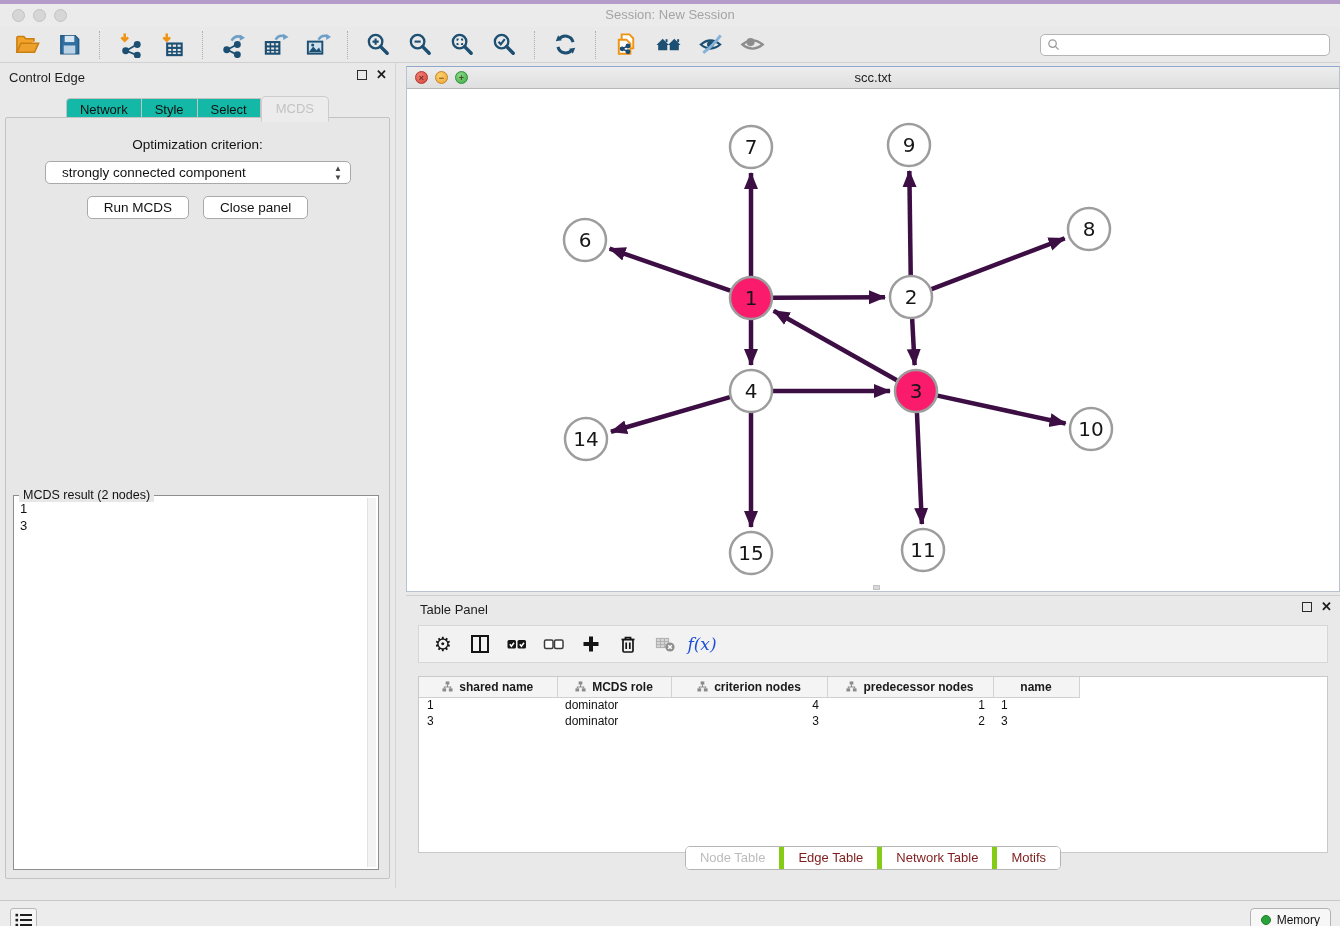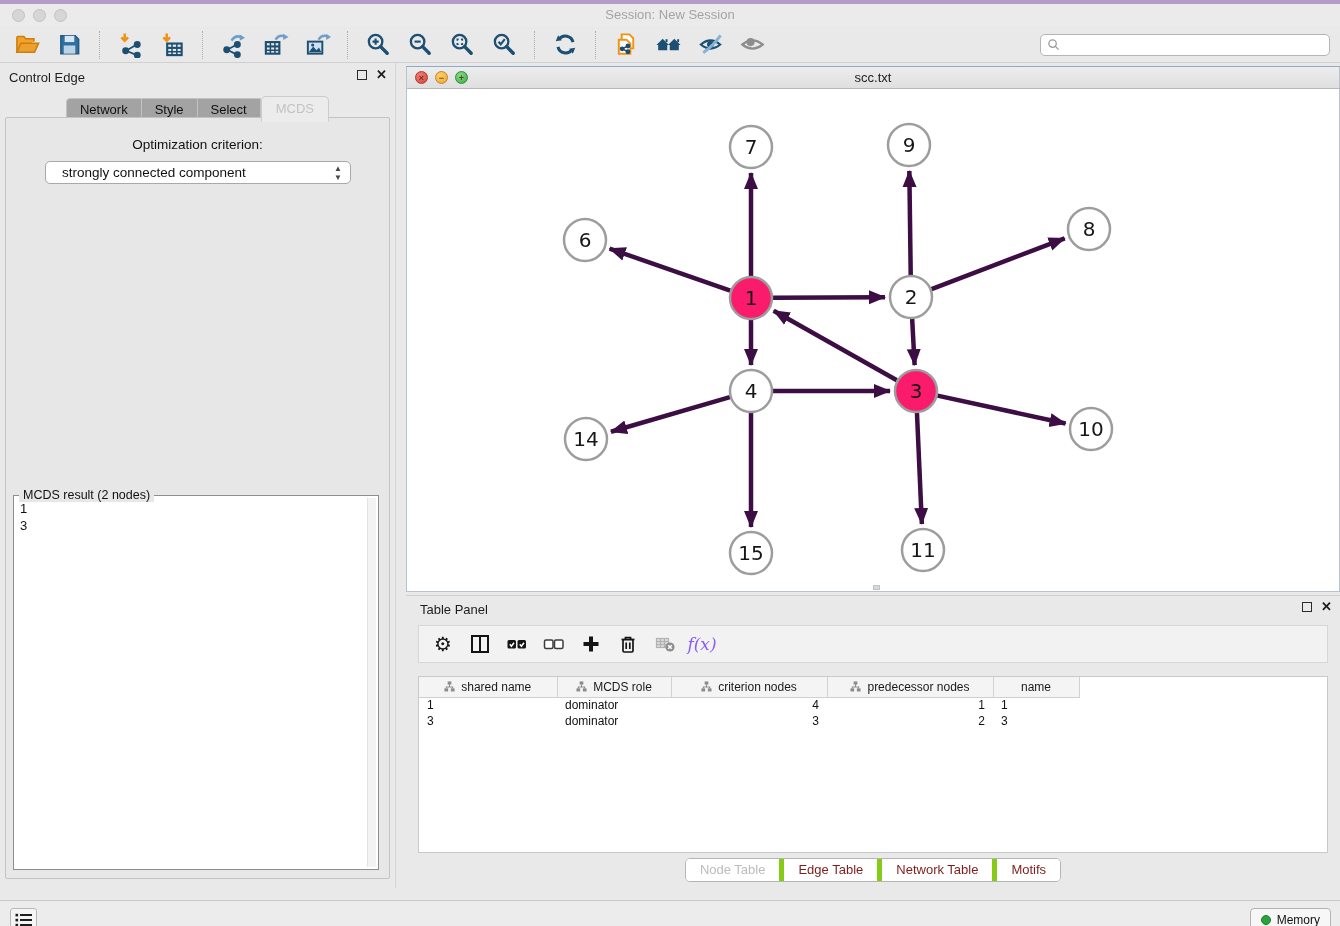--- a/index.html
+++ b/index.html
@@ -26,21 +26,21 @@
   .main { position:absolute; top:63px; bottom:38px; left:0; right:0; background:#e9e9e9; }
 
   
   .control-panel { position:absolute; left:0; top:0; bottom:0; width:396px; border-right:1px solid #d4d4d4; }
   .cp-header { position:absolute; top:0; left:0; right:0; height:26px; }
   .cp-title { position:absolute; left:9px; top:7px; font-size:13px; color:#1d1d1d; }
   .panel-btns { position:absolute; right:8px; top:7px; display:flex; gap:9px; align-items:center; }
   .float-glyph { width:10px; height:10px; border:1.6px solid #2b2b2b; display:inline-block; }
   .close-glyph { font-size:13px; font-weight:bold; color:#1b1b1b; line-height:10px; }
   .cp-tabs { position:absolute; top:33px; left:0; right:0; display:flex; justify-content:center; align-items:flex-end; }
-  .cp-tab { background:#a3a3a3; border:1px solid #c2c2c2; border-left:none; padding:3px 13px 4px; font-size:13px; color:#111; cursor:pointer; }
+  .cp-tab { background:#14b8a6; border:1px solid #c2c2c2; border-left:none; padding:3px 13px 4px; font-size:13px; color:#111; cursor:pointer; }
   .cp-tab:first-child { border-left:1px solid #c2c2c2; border-radius:4px 0 0 4px; }
   .cp-tab.active { background:#ececec; color:#c3c3c3; border-radius:5px 5px 0 0; border:1px solid #cccccc; border-bottom:1px solid #ececec; padding:4px 14px 5px; position:relative; z-index:2; }
   .cp-inner { position:absolute; left:5px; right:5px; top:54px; bottom:9px; background:#e7e7e7; border:1px solid #c3c3c3; border-radius:2px; }
   .opt-label { position:absolute; top:19px; left:0; right:0; text-align:center; font-size:13.5px; color:#111; }
   .criterion { position:absolute; top:43px; left:39px; right:38px; height:23px; background:#fff; border:1px solid #a9a9a9; border-radius:5px; font-size:13.5px; color:#111; display:flex; align-items:center; padding-left:16px; cursor:pointer; }
   .stepper { position:absolute; right:8px; top:2px; font-size:8px; color:#444; line-height:9px; text-align:center; }
   .cp-buttons { position:absolute; top:78px; left:0; right:0; display:flex; justify-content:center; gap:14px; }
   .cp-btn { height:23px; background:#fff; border:1px solid #a9a9a9; border-radius:5px; font-size:13.5px; color:#111; padding:2px 16px; cursor:pointer; font-family:"Liberation Sans",sans-serif; }
   .result-box { position:absolute; left:7px; right:10px; top:377px; bottom:8px; border:1px solid #8e8e8e; background:#fff; }
   .result-legend { position:absolute; top:-8px; left:5px; background:#e7e7e7; padding:0 4px; font-size:12.5px; color:#111; }
@@ -60,29 +60,29 @@
   .net-canvas { position:absolute; top:22px; left:0; right:0; bottom:0; background:#fff; }
   .h-split-dot { position:absolute; left:50%; bottom:1px; width:7px; height:5px; background:#d8d8d8; border:1px solid #c2c2c2; }
 
   
   .table-panel { position:absolute; left:0; right:0; top:532px; bottom:0; background:#e9e9e9; border-top:1px solid #cfcfcf; }
   .tp-title { position:absolute; left:14px; top:6px; font-size:13px; color:#1d1d1d; }
   .tp-toolbar { position:absolute; left:12px; right:12px; top:29px; height:38px; background:#f2f2f2; border:1px solid #d6d6d6; display:flex; align-items:center; padding-left:12px; }
   .tp-icon { width:24px; height:24px; margin-right:13px; display:flex; align-items:center; justify-content:center; cursor:pointer; }
   .tp-icon svg { width:22px; height:22px; }
   .gear-glyph { font-size:20px; color:#161616; font-family:"DejaVu Sans",sans-serif; line-height:22px; }
-  .fx-glyph { font-family:"DejaVu Serif",serif; font-style:italic; font-size:17px; color:#8b5cf6; }
+  .fx-glyph { font-family:"DejaVu Serif",serif; font-style:italic; font-size:17px; color:#1d4ed8; }
   .tp-tablebox { position:absolute; left:12px; right:12px; top:80px; height:177px; background:#fff; border:1px solid #c9c9c9; overflow:hidden; }
   table.datatable { border-collapse:collapse; width:660px; font-size:12px; color:#111; table-layout:fixed; }
-  table.datatable th { background:#f4f4f4; border-right:1px solid #d2d2d2; border-bottom:1px solid #cfcfcf; font-weight:normal; height:20px; font-size:12px; color:#1a1a1a; cursor:pointer; }
+  table.datatable th { background:#f4f4f4; border-right:1px solid #d2d2d2; border-bottom:1px solid #cfcfcf; font-weight:bold; height:20px; font-size:12px; color:#1a1a1a; cursor:pointer; }
   table.datatable td { height:16px; padding:0 8px; }
   .th-inner { display:flex; align-items:center; justify-content:center; gap:6px; }
   .col-icon { width:11px; height:11px; flex:0 0 auto; }
   td.num { text-align:right; padding-right:12px; }
-  .tp-tabs { position:absolute; left:0; right:0; bottom:6px; display:flex; justify-content:center;text-align:right; }
+  .tp-tabs { position:absolute; left:0; right:0; bottom:18px; display:flex; justify-content:center;text-align:right; }
   .tp-tabgroup { display:flex; border:1px solid #b5b5b5; border-radius:5px; overflow:hidden; background:#fff; }
   .tp-tab { padding:3px 14px 4px; font-size:13px; color:#7f1d1d; border-left:5px solid #84cc16; cursor:pointer; background:#fff; }
   .tp-tab:first-child { border-left:none; }
   .tp-tab.active { color:#bcbcbc; }
 
   
   .status-bar { position:absolute; bottom:0; left:0; right:0; height:26px; background:#ececec; border-top:1px solid #c8c8c8; }
   .list-btn { position:absolute; left:10px; top:7px; width:27px; height:24px; background:#f5f5f5; border:1px solid #b8b8b8; border-radius:3px; display:flex; align-items:center; justify-content:center; cursor:pointer; }
   .memory-btn { position:absolute; right:9px; top:7px; height:24px; background:#f7f7f7; border:1px solid #b3b3b3; border-radius:4px; display:flex; align-items:center; gap:6px; padding:0 10px; font-size:12px; color:#111; cursor:pointer; }
   .mem-dot { width:10px; height:10px; border-radius:50%; background:#2ba23a; border:1px solid #1f7e2c; }
@@ -278,20 +278,24 @@
         <span class="cp-tab">Network</span>
         <span class="cp-tab">Style</span>
         <span class="cp-tab">Select</span>
         <span class="cp-tab active">MCDS</span>
       </div>
       <div class="cp-inner">
         <div class="opt-label">Optimization criterion:</div>
         <div class="criterion">
           <span>strongly connected component</span>
           <span class="stepper">▲<br>▼</span>
+        </div>
+        <div class="cp-buttons">
+          <button class="cp-btn">Run MCDS</button>
+          <button class="cp-btn">Close panel</button>
         </div>
         <div class="result-box">
           <span class="result-legend">MCDS result (2 nodes)</span>
           <div class="result-text">
             <div>1</div>
             <div>3</div>
           </div>
           <div class="result-scroll"></div>
         </div>
       </div>

